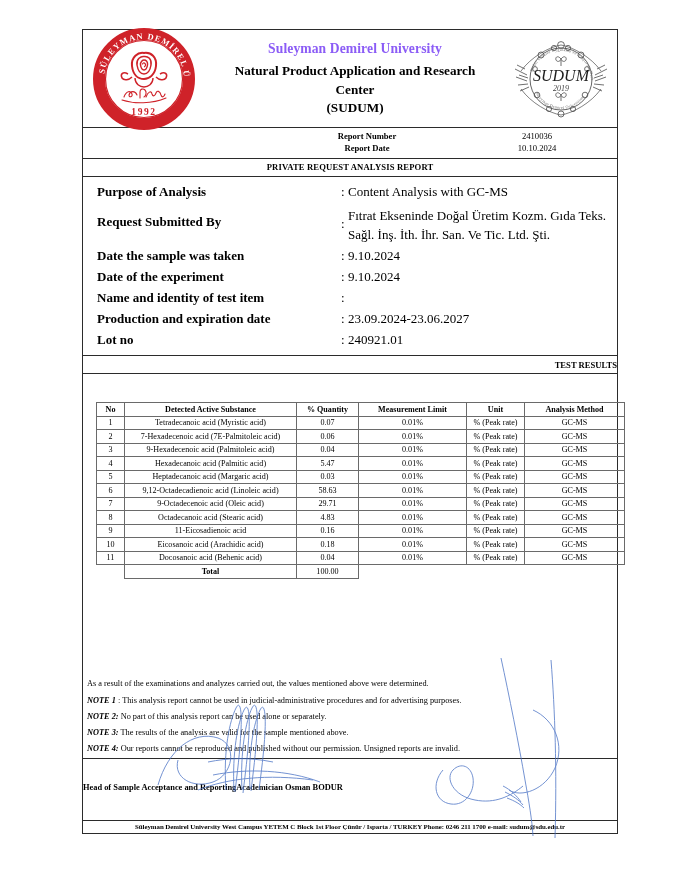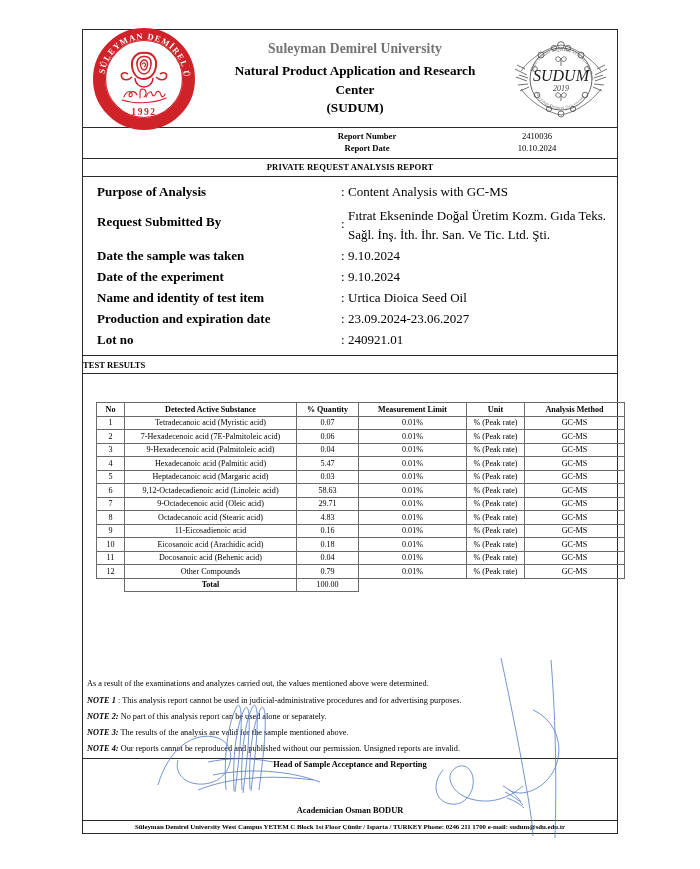--- a/index.html
+++ b/index.html
@@ -19,21 +19,21 @@
 
   
   .hdr {
     display: flex; align-items: stretch;
     border-bottom: 1.3px solid #2b2b2b;
     height: 98px;
   }
   .hdr-logo-left { width: 122px; display: flex; align-items: center; justify-content: center; }
   .hdr-title { flex: 1; display: flex; flex-direction: column; align-items: center; justify-content: center; padding-top: 2px; }
   .hdr-logo-right { width: 112px; display: flex; align-items: center; justify-content: center; }
-  .t-line1 { font-size: 13.6px; font-weight: bold; color: #737373; letter-spacing: .1px; }
+  .t-line1 { font-size: 13.6px; font-weight: bold; color: #8b5cf6; letter-spacing: .1px; }
   .t-line2 { font-size: 13.2px; font-weight: bold; color: #000; text-align: center; line-height: 1.42; margin-top: 5px; max-width: 290px;}
 
   
   .seal { position: relative; width: 104px; height: 104px; }
   .seal svg { display:block; }
 
   
   .meta {
     display: flex; border-bottom: 1.3px solid #2b2b2b;
     padding: 2px 0 3px 0;
@@ -58,21 +58,21 @@
   .info-colon { width: 7px; }
   .info-val { flex: 1; padding-right: 10px; }
   .info-row.tall { align-items: flex-start; }
   .info-row.tall .info-label { padding-top: 5px; }
   .info-row.tall .info-colon { padding-top: 7px; }
   .info-row.tall .info-val { line-height: 1.5; }
   .info-spacer { height: 4px; }
 
   
   .tr-band {
-    text-align: left; font-size: 8.6px; font-weight: bold;
+    text-align: right; font-size: 8.6px; font-weight: bold;
     padding: 3.5px 0; border-bottom: 1.1px solid #2b2b2b;
   }
   table.results { width: 100%; border-collapse: collapse; table-layout: fixed; margin-top: 28px; }
   table.results th, table.results td {
     border: 0.9px solid #6a6a6a; font-size: 8.1px;
     padding: 1.6px 2px; height: 13.5px;
   }
   table.results th { font-weight: bold; text-align: center; }
   table.results td { text-align: center; }
   td.sub { text-align: left; padding-left: 4px; }
@@ -92,21 +92,21 @@
   
   .notes { padding: 0 10px 0 4px; position: relative; }
   .note { font-size: 8.3px; line-height: 1.96; }
   .note i { font-style: italic; font-weight: bold; }
 
   
   .sig-block {
     border-top: 1.3px solid #2b2b2b;
     height: 62px; display: flex; position: relative;
   }
-  .sig { flex: 1; display: flex; flex-direction: column; justify-content: space-between;
+  .sig { flex: 1; display: flex; flex-direction: row; justify-content: flex-start;
          align-items: center; padding-bottom: 3px; }
   .sig-title { font-size: 8.4px; font-weight: bold; line-height: 1.4; }
   .sig-name { font-size: 8.4px; font-weight: bold; line-height: 1.4; }
   .addr {
     border-top: 1.3px solid #2b2b2b; text-align: center;
     font-size: 6.9px; font-weight: bold; padding: 2.5px 0 3px 0;
     letter-spacing: -0.05px;
   }
   .ink { position: absolute; pointer-events: none; }
   .page-inner { display: flex; flex-direction: column; height: 100%; position: relative; }
@@ -243,21 +243,20 @@
       <div class="info-val">9.10.2024</div>
     </div>
     <div class="info-row">
       <div class="info-label">Date of the experiment</div>
       <div class="info-colon">:</div>
       <div class="info-val">9.10.2024</div>
     </div>
     <div class="info-row">
       <div class="info-label">Name and identity of test item</div>
       <div class="info-colon">:</div>
-      <div class="info-val">Urtica Dioica Seed Oil</div>
     </div>
     <div class="info-row">
       <div class="info-label">Production and expiration date</div>
       <div class="info-colon">:</div>
       <div class="info-val">23.09.2024-23.06.2027</div>
     </div>
     <div class="info-row">
       <div class="info-label">Lot no</div>
       <div class="info-colon">:</div>
       <div class="info-val">240921.01</div>
@@ -368,28 +367,20 @@
               <td>GC-MS</td>
             </tr>
             <tr>
               <td>11</td>
               <td class="sub">Docosanoic acid (Behenic acid)</td>
               <td>0.04</td>
               <td>0.01%</td>
               <td>% (Peak rate)</td>
               <td>GC-MS</td>
             </tr>
-            <tr>
-              <td>12</td>
-              <td class="sub">Other Compounds</td>
-              <td>0.79</td>
-              <td>0.01%</td>
-              <td>% (Peak rate)</td>
-              <td>GC-MS</td>
-            </tr>
             <tr class="total-row">
               <td class="blank"></td>
               <td class="total-lbl">Total</td>
               <td class="total-val">100.00</td>
               <td class="blank"></td>
               <td class="blank"></td>
               <td class="blank"></td>
             </tr>
           </tbody>
     </table>

